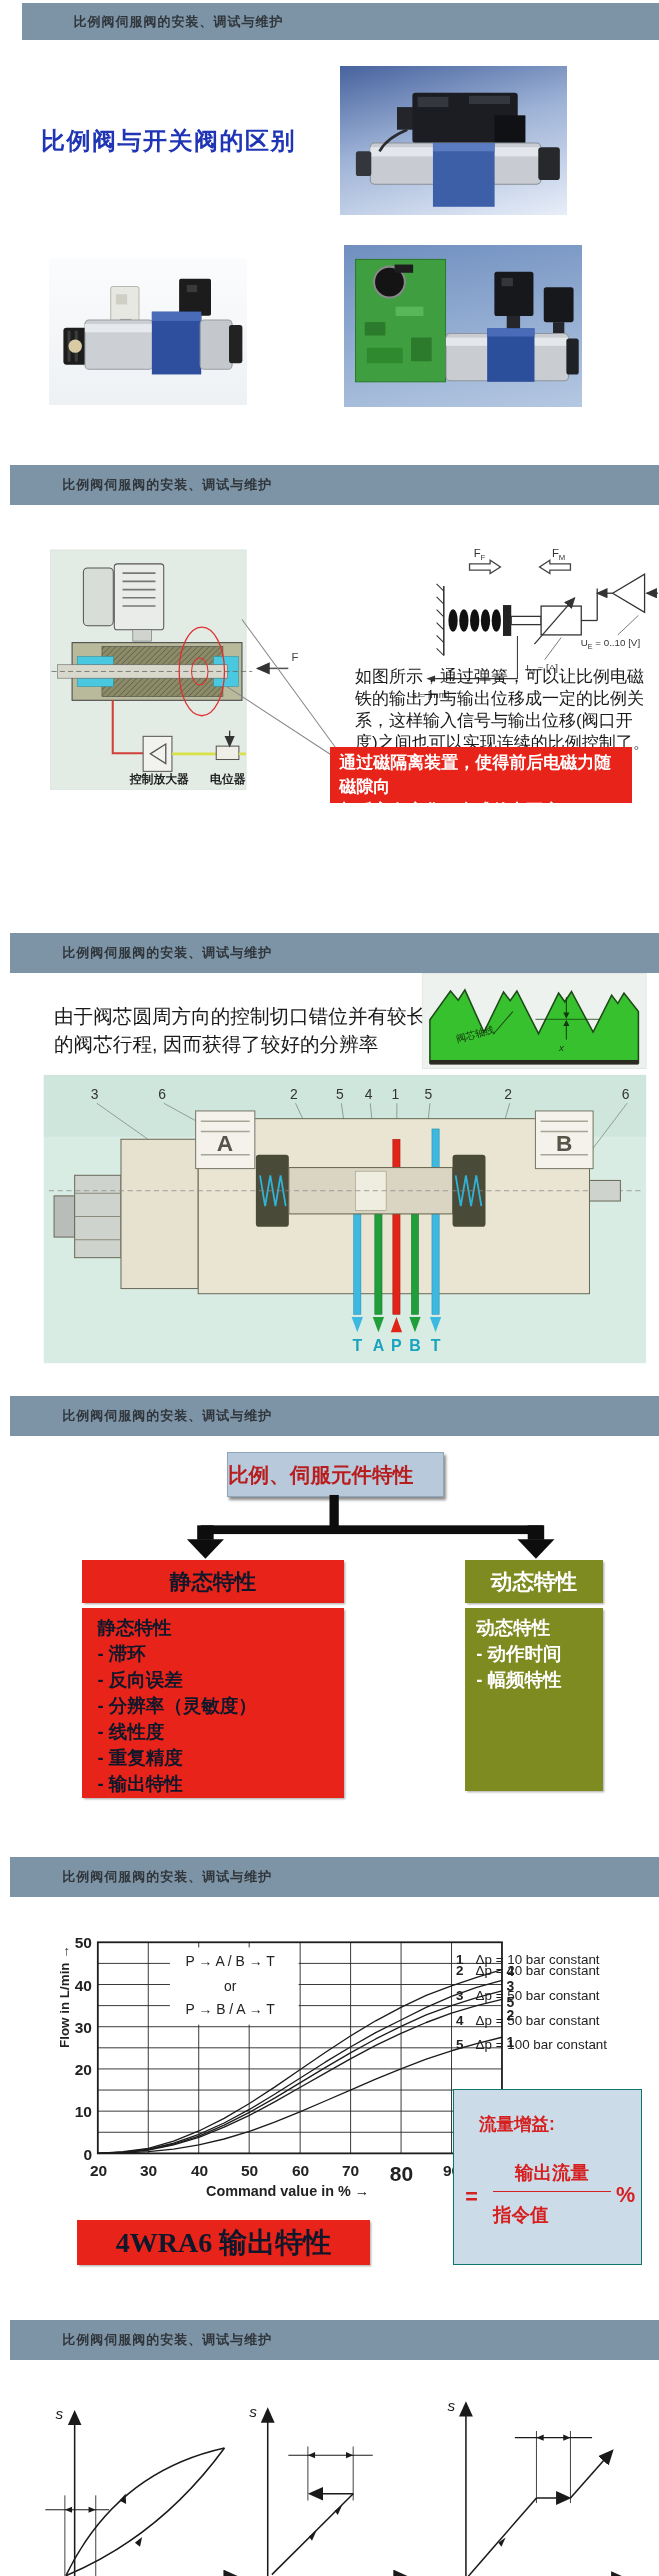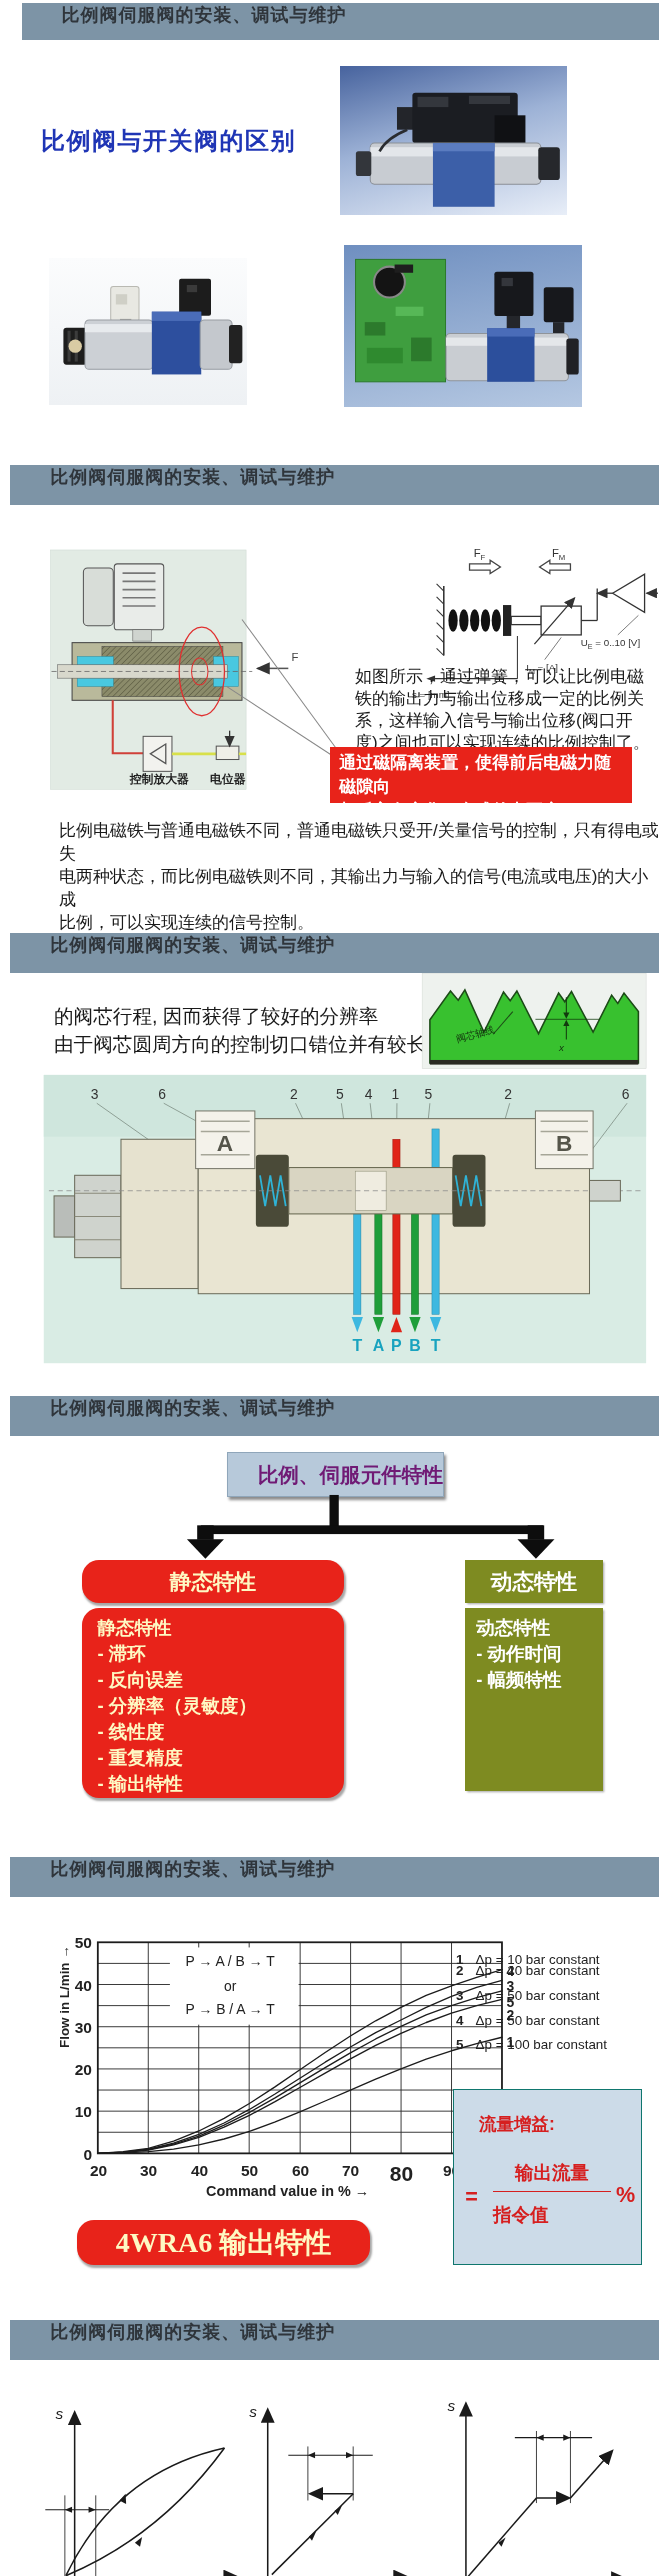--- a/index.html
+++ b/index.html
@@ -1,34 +1,34 @@
 <!DOCTYPE html>
 <html style="font-size:8.2px"><head>
 <meta charset="utf-8">
 <style>
   html,body{margin:0;padding:0;background:#ffffff;}
   .page{position:relative;width:659px;height:3270px;background:#fff;overflow:hidden;
         font-family:"Liberation Sans", sans-serif;color:#222;}
   .slide{position:absolute;left:0;width:659px;}
-  .hdr{position:absolute;background:#7d94a6;color:#2f353b;font-size:18px;font-weight:600;
-       letter-spacing:1px;display:flex;padding-left:40px;box-sizing:border-box;}
+  .hdr{position:absolute;background:#7d94a6;color:#2f353b;font-size:13px;font-weight:600;
+       letter-spacing:1px;display:flex;align-items:center;padding-left:52px;box-sizing:border-box;}
   .abs{position:absolute;}
   svg{position:absolute;left:0;top:0;pointer-events:none;}
   svg text{font-family:"Liberation Sans", sans-serif;}
   .s1-title{font-size:24px;font-weight:bold;color:#1f35b5;letter-spacing:1.5px;}
   .photo{position:absolute;overflow:hidden;}
   .para{position:absolute;color:#1a1a1a;}
   .banner{position:absolute;background:#e8231a;color:#fff;font-weight:bold;font-size:17px;
           line-height:24px;padding:4.1px 9.3px;box-sizing:border-box;}
-  .redbox{position:absolute;background:#e8231a;color:#fef9c3;font-weight:bold;text-align:center;
-          box-shadow:1.5px 2.1px 2.1px rgba(0,0,0,.35);border-radius:17px;}
+  .redbox{position:absolute;background:#e8231a;color:#0f172a;font-weight:bold;text-align:center;
+          box-shadow:1.5px 2.1px 2.1px rgba(0,0,0,.35);}
   .olivebox{position:absolute;background:#7e8b21;color:#ffffff;font-weight:bold;
           box-shadow:1.5px 2.1px 2.1px rgba(0,0,0,.35);}
-  .topbox{position:absolute;background:#b7c9da;border:0.5px solid #8fa6ba;color:#701a75;
-          font-weight:bold;text-align:right;box-shadow:2.1px 2.6px 2.6px rgba(0,0,0,.45);}
+  .topbox{position:absolute;background:#b7c9da;border:0.5px solid #8fa6ba;color:#b91c1c;
+          font-weight:bold;text-align:left;box-shadow:2.1px 2.6px 2.6px rgba(0,0,0,.45);}
   .bluebox{position:absolute;background:#ccdbe8;border:1px solid #0f766e;color:#d61f1f;}
   .ticklbl{position:absolute;font-weight:bold;color:#222;}
   .legrow{position:absolute;font-size:13.4px;color:#222;white-space:nowrap;}
   .legrow b{display:inline-block;width:19.6px;font-style:normal;}
 </style>
 </head>
 <body>
 
 <div class="page">
 
@@ -204,35 +204,30 @@
       <div>铁的输出力与输出位移成一定的比例关</div>
       <div>系，这样输入信号与输出位移(阀口开</div>
       <div>度)之间也可以实现连续的比例控制了。</div>
     </div>
 
     <div class="banner" style="left:330px;top:282px;width:302px;height:56px">
       <div>通过磁隔离装置，使得前后电磁力随磁隙向</div>
       <div>相反方向变化，合成的力不变。</div>
     </div>
 
-    <div class="para" style="left:59px;top:354px;font-size:17px;line-height:23px">
-      <div>比例电磁铁与普通电磁铁不同，普通电磁铁只受开/关量信号的控制，只有得电或失</div>
-      <div>电两种状态，而比例电磁铁则不同，其输出力与输入的信号(电流或电压)的大小成</div>
-      <div>比例，可以实现连续的信号控制。</div>
-    </div>
   </div>
 
   <div class="slide" style="top:933px;height:464px">
     <div class="hdr" style="left:10.3px;right:0;top:0;height:40px">
       <span>比例阀伺服阀的安装、调试与维护</span>
     </div>
 
     <div class="para" style="left:54px;top:69px;font-size:19.6px;line-height:28px;font-weight:500">
+      <div>由于阀芯圆周方向的控制切口错位并有较长</div>
       <div>的阀芯行程, 因而获得了较好的分辨率</div>
-      <div>由于阀芯圆周方向的控制切口错位并有较长</div>
     </div>
 
     <svg width="659" height="464" viewBox="0 0 1280 900">
       <rect x="820" y="78" width="435" height="185" fill="#eef2ee" stroke="#d3d9d3"></rect>
       <path d="M835,168 L875,112 L890,130 L903,110 L940,192 L978,114 L991,131 L1004,112 L1046,195
                L1085,116 L1097,133 L1110,113 L1152,192 L1188,120 L1200,136 L1212,116 L1240,152
                L1240,252 L835,252 Z" fill="#38c12f" stroke="#1c4b17" stroke-width="3"></path>
       <rect x="835" y="246" width="405" height="9" fill="#2a2a22"></rect>
       <line x1="958" y1="196" x2="996" y2="152" stroke="#1c4b17" stroke-width="2"></line>
       <text x="888" y="212" font-size="19" fill="#12340e" transform="rotate(-15 888 212)">阀芯轴线</text>

